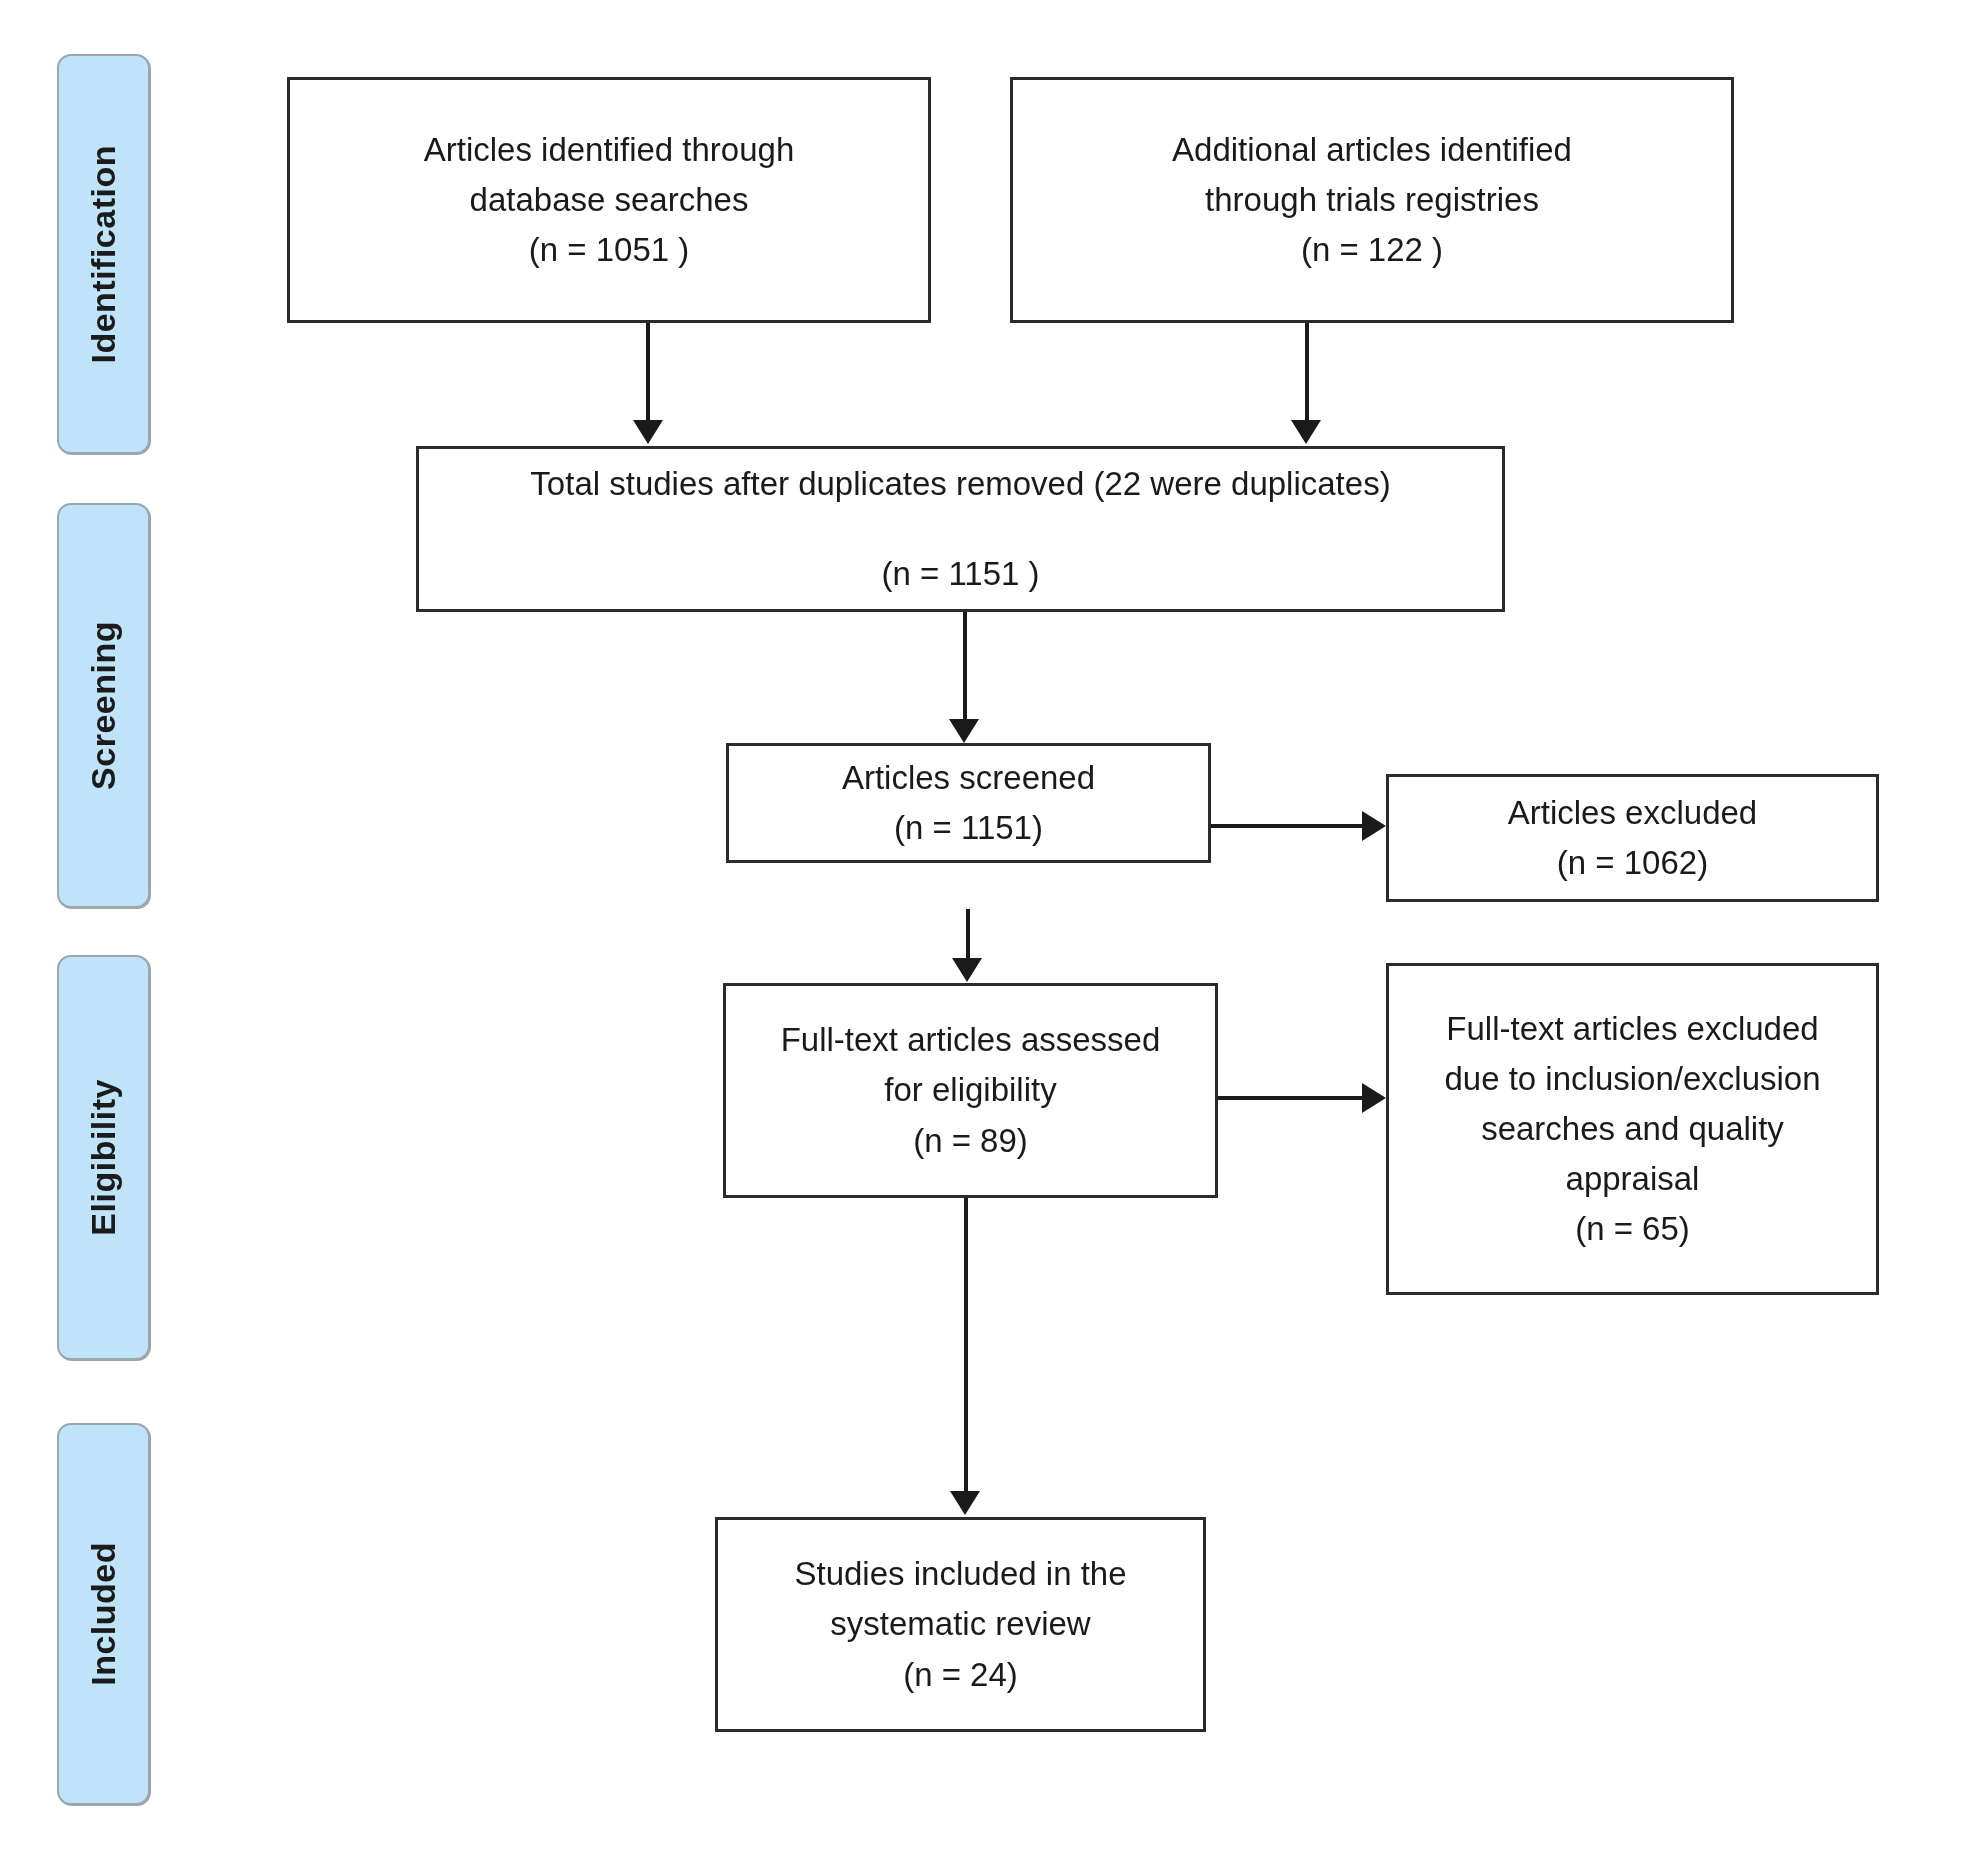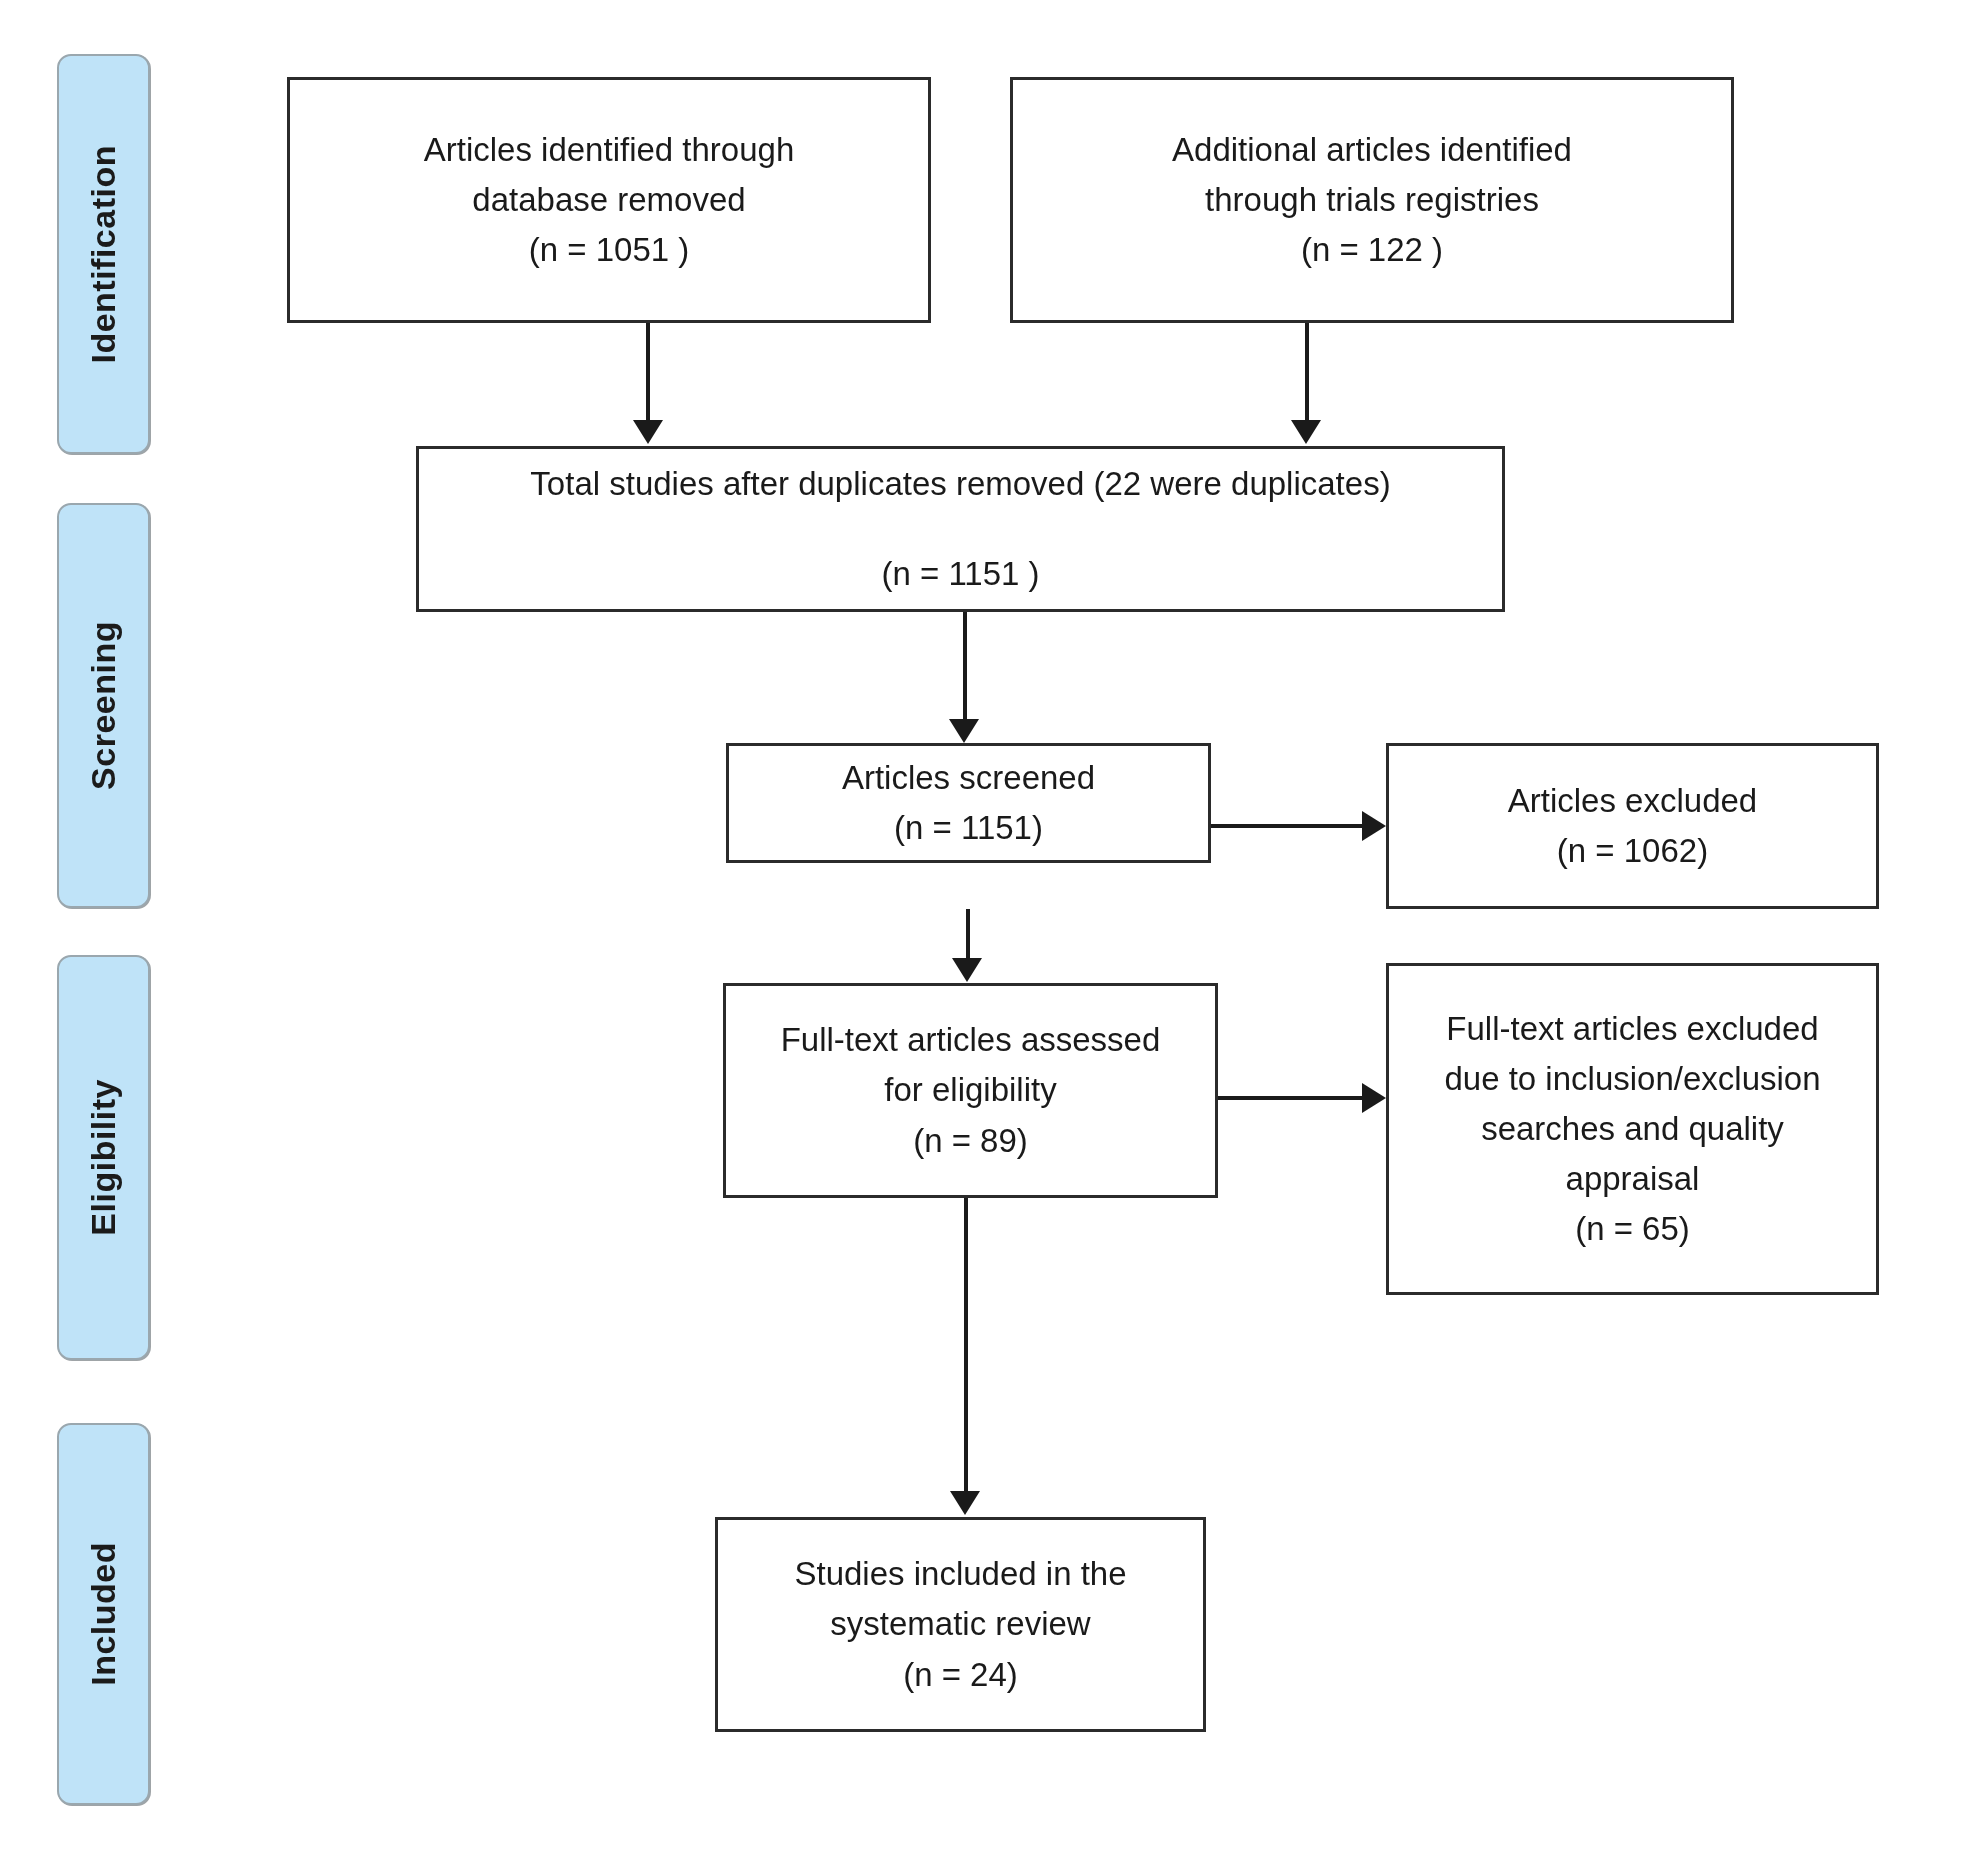--- a/index.html
+++ b/index.html
@@ -104,21 +104,21 @@
   <div class="stage-label" style="left:57px; top:955px; width:89px; height:401px;">
     <span class="stage-text">Eligibility</span>
   </div>
 
   <div class="stage-label" style="left:57px; top:1423px; width:89px; height:378px;">
     <span class="stage-text">Included</span>
   </div>
 
   <div class="flow-box" style="left:287px; top:77px; width:644px; height:246px;">
     <div class="line">Articles identified through</div>
-    <div class="line">database removed</div>
+    <div class="line">database searches</div>
     <div class="line">(n = 1051 )</div>
   </div>
 
   <div class="flow-box" style="left:1010px; top:77px; width:724px; height:246px;">
     <div class="line">Additional articles identified</div>
     <div class="line">through trials registries</div>
     <div class="line">(n = 122 )</div>
   </div>
 
   <div class="conn-v" style="left:646px; top:323px; height:99px;"></div>
@@ -133,21 +133,21 @@
   </div>
 
   <div class="conn-v" style="left:963px; top:612px; height:109px;"></div>
   <div class="arrow-down" style="left:949px; top:719px;"></div>
 
   <div class="flow-box" style="left:726px; top:743px; width:485px; height:120px;">
     <div class="line">Articles screened</div>
     <div class="line">(n = 1151)</div>
   </div>
 
-  <div class="flow-box" style="left:1386px; top:743px; width:493px; height:166px;">
+  <div class="flow-box" style="left:1386px; top:774px; width:493px; height:128px;">
     <div class="line">Articles excluded</div>
     <div class="line">(n = 1062)</div>
   </div>
 
   <div class="conn-h" style="left:1211px; top:824px; width:153px;"></div>
   <div class="arrow-right" style="left:1362px; top:811px;"></div>
 
   <div class="conn-v" style="left:966px; top:909px; height:51px;"></div>
   <div class="arrow-down" style="left:952px; top:958px;"></div>
 

